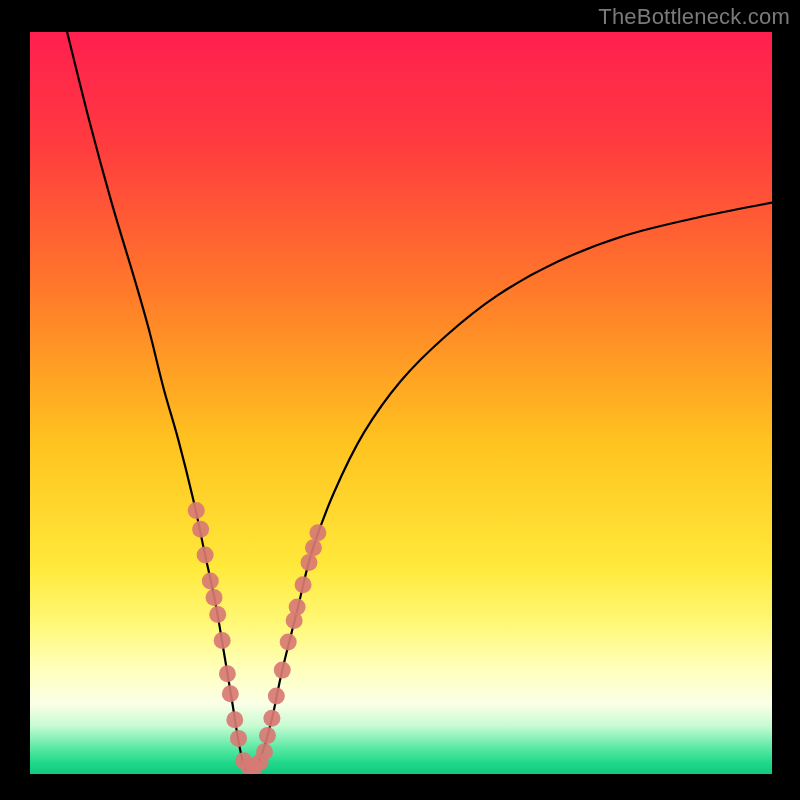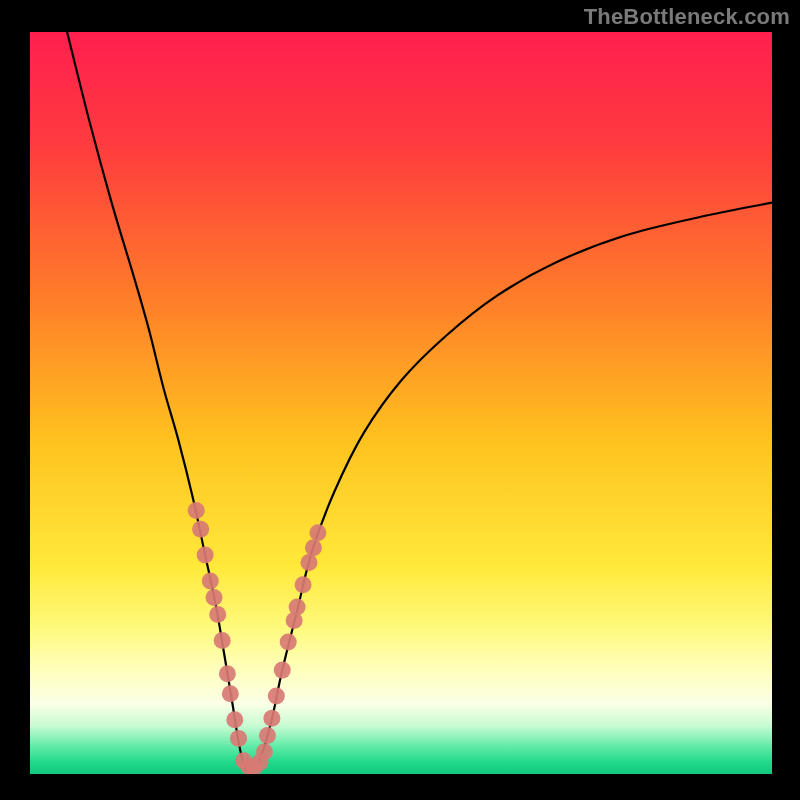--- a/index.html
+++ b/index.html
@@ -25,21 +25,21 @@
     width: 742px;
     height: 742px;
     overflow: hidden;
   }
   .watermark {
     position: absolute;
     top: 4px;
     right: 10px;
     color: #7a7a7a;
     font-size: 22px;
-    font-weight: 700;
+    font-weight: 400;
     letter-spacing: 0.2px;
     text-align: center;
   }
   svg { display: block; }
 </style>
 </head>
 <body>
 
 <div class="frame">
   <div class="watermark">TheBottleneck.com</div>

